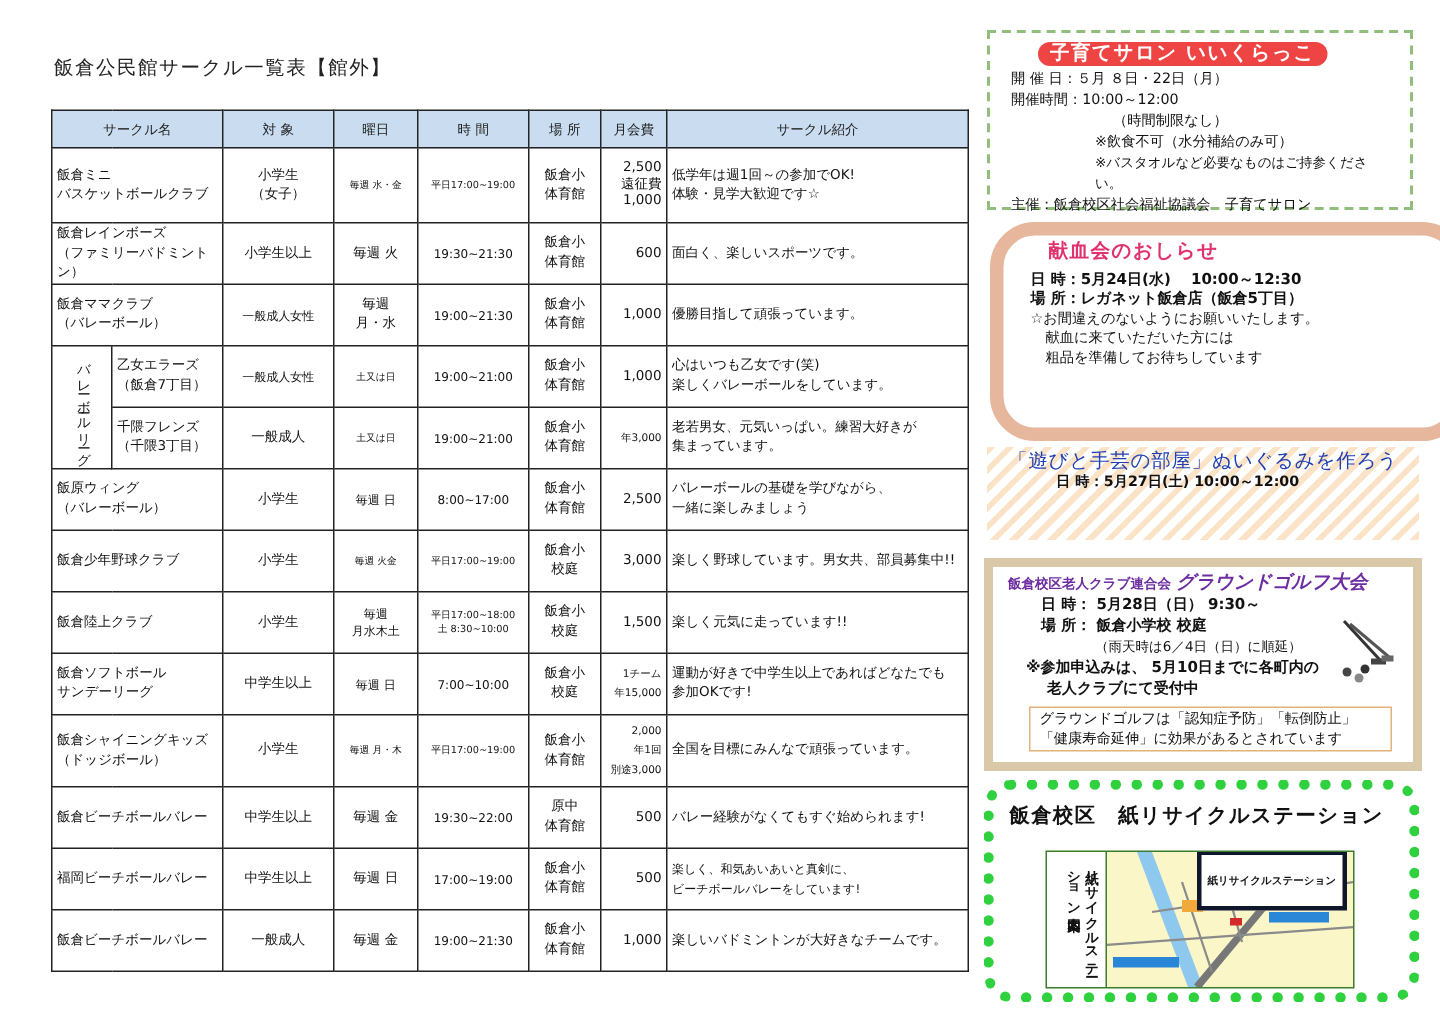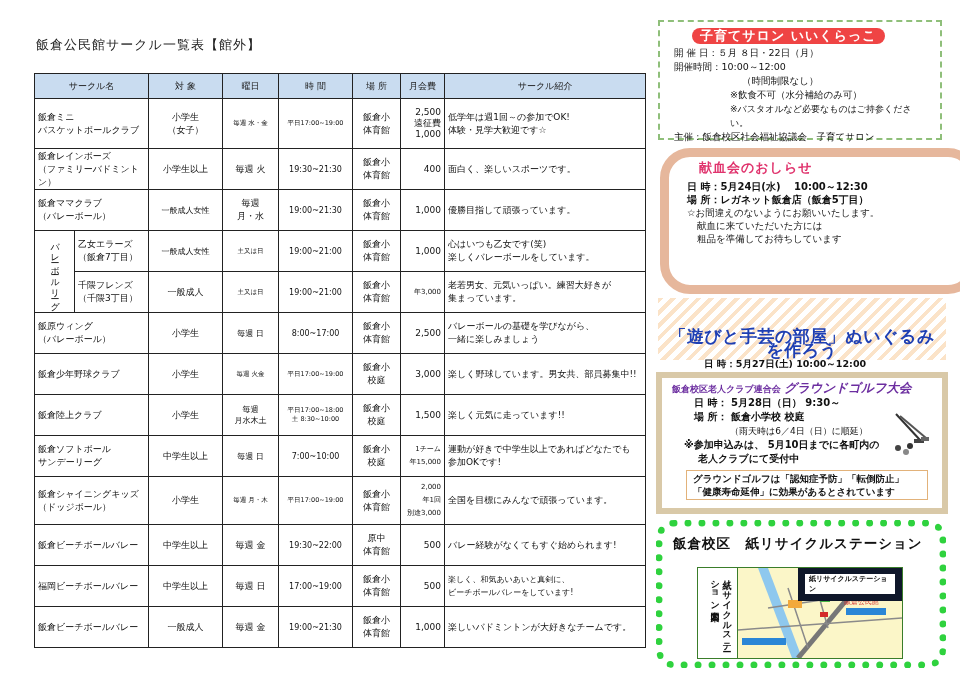--- a/index.html
+++ b/index.html
@@ -54,49 +54,49 @@
   }
   .blood .b { font-weight: bold; font-size: 10px; }
   .blood .t2 { padding-left: 115px; font-weight: bold; font-size: 10px; }
   .blood .i1 { padding-left: 10px; }
 
   .crafts {
     left: 658px; top: 298px; width: 288px; height: 62px;
     background: repeating-linear-gradient(135deg, #fbe3c8 0 4px, #ffffff 4px 9px);
     padding: 3px 6px; font-size: 9.5px; line-height: 14px;
   }
-  .crafts .ptitle { color: #1e3fb3; font-weight: bold; font-size: 17px; text-align: center; letter-spacing: 0.5px; margin-top: 28px; }
+  .crafts .ptitle { color: #1e3fb3; font-weight: normal; font-size: 13px; text-align: center; letter-spacing: 0.5px; }
   .crafts .b { font-weight: bold; padding-left: 40px; }
   .crafts .b2 { font-weight: bold; padding-left: 42px; margin-top: 3px; }
 
   .golf {
     left: 656px; top: 372px; width: 292px; height: 142px;
     border: 6px solid #d9c9a8; background: #fff; padding: 3px 10px; font-size: 10px; line-height: 14px;
   }
   .golf .ptitle { color: #6c2ea0; font-weight: bold; }
   .golf .ptitle .s { font-size: 9px; }
   .golf .ptitle .l { font-size: 12.5px; font-style: italic; }
   .golf .row { font-weight: bold; padding-left: 22px; }
   .golf .row2 { padding-left: 58px; font-weight: normal; }
   .golf .row3 { padding-left: 12px; font-weight: bold; }
   .golf .row4 { padding-left: 26px; font-weight: bold; }
   .golf .note {
-    margin: 4px 4px 0 14px; border: 1.5px solid #e2b27a; padding: 1px 6px; font-weight: bold; font-size: 9.5px; line-height: 13px;
+    margin: 4px 4px 0 14px; border: 1.5px solid #e2b27a; padding: 1px 6px; font-weight: normal; font-size: 9.5px; line-height: 13px;
   }
   .golf .clubs { position: absolute; right: 12px; top: 34px; width: 40px; height: 44px; }
 
   .recycle {
     left: 656px; top: 520px; width: 290px; height: 148px;
     border: 7px dotted #2fd23e; border-radius: 18px; padding: 8px 10px;
   }
   .recycle .ptitle { font-weight: bold; font-size: 13.5px; letter-spacing: 1px; }
   .map-wrap { position: absolute; left: 34px; top: 40px; width: 206px; height: 92px; border: 1.5px solid #3a7d2a; display: flex; }
   .map-label { width: 40px; border-right: 1.5px solid #3a7d2a; writing-mode: vertical-rl; font-size: 9px; line-height: 12px; padding: 6px 4px; font-weight: bold; }
   .map { flex: 1; background: #fbf6c8; position: relative; overflow: hidden; }
-  .station-tag { position: absolute; left: 148px; top: 22px; border: 7px solid #0f172a; background: #fff; font-size: 7px; padding: 0 4px; font-weight: bold; }
+  .station-tag { position: absolute; left: 148px; top: 22px; border: 3px solid #0f172a; background: #fff; font-size: 7px; padding: 12px 4px; font-weight: bold; }
 </style>
 </head>
 <body>
 
 <div class="title">飯倉公民館サークル一覧表【館外】</div>
 
 <table class="circles">
   <colgroup>
     <col style="width:40px">
       <col style="width:74px">
@@ -135,21 +135,21 @@
 体験・見学大歓迎です☆</td>
     </tr>
     <tr>
       <td colspan="2" class="pre">飯倉レインボーズ
 （ファミリーバドミントン）</td>
       <td class="c pre">小学生以上</td>
       <td class="c">毎週 火</td>
       <td class="small">19:30~21:30</td>
       <td class="c pre">飯倉小
 体育館</td>
-      <td class="r pre">400</td>
+      <td class="r pre">600</td>
       <td class="pre">面白く、楽しいスポーツです。</td>
     </tr>
     <tr>
       <td colspan="2" class="pre">飯倉ママクラブ
 （バレーボール）</td>
       <td class="small">一般成人女性</td>
       <td class="c pre">毎週
 月・水</td>
       <td class="small">19:00~21:30</td>
       <td class="c pre">飯倉小

